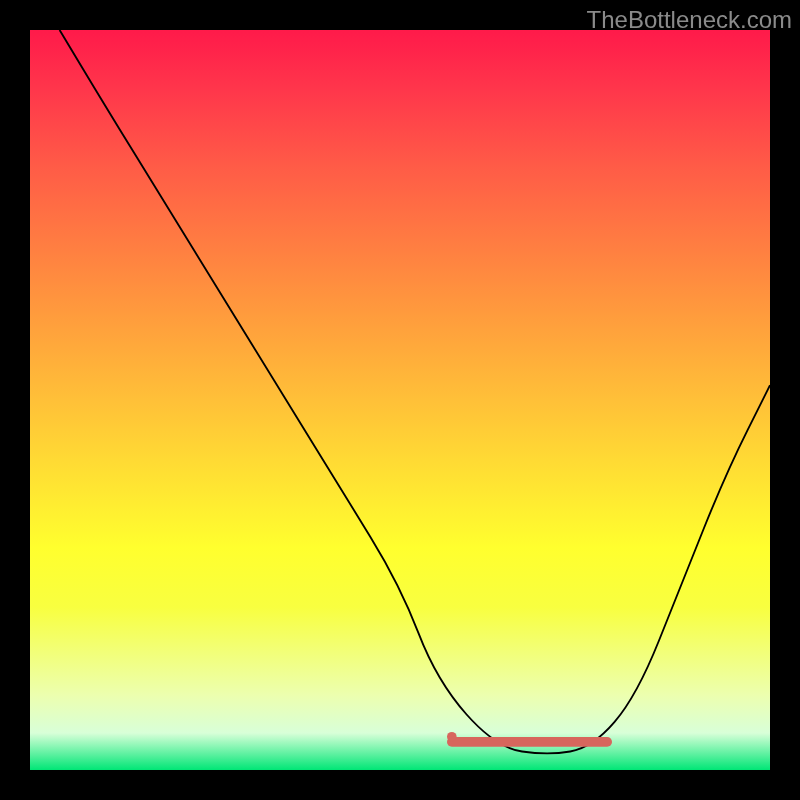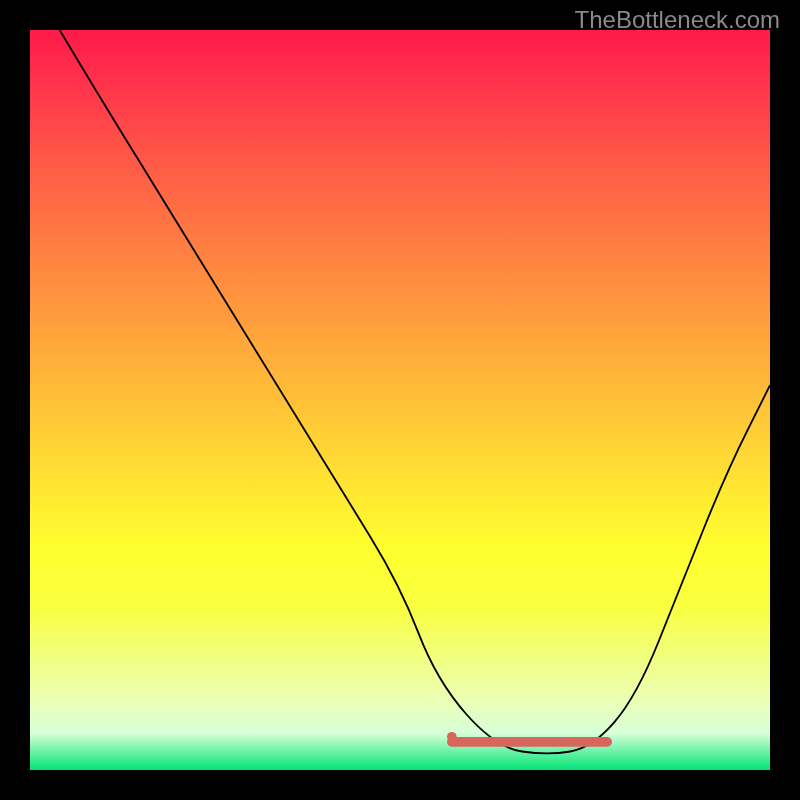--- a/index.html
+++ b/index.html
@@ -39,21 +39,21 @@
   .curve {
     position: absolute;
     left: 0;
     top: 0;
     width: 740px;
     height: 740px;
   }
   .watermark {
     position: absolute;
     top: 6px;
-    right: 20px;
+    right: 8px;
     color: #8a8a8a;
     font-family: Arial, Helvetica, sans-serif;
     font-size: 24px;
     font-weight: 500;
   }
 </style>
 </head>
 <body>
 
 <div class="container">

